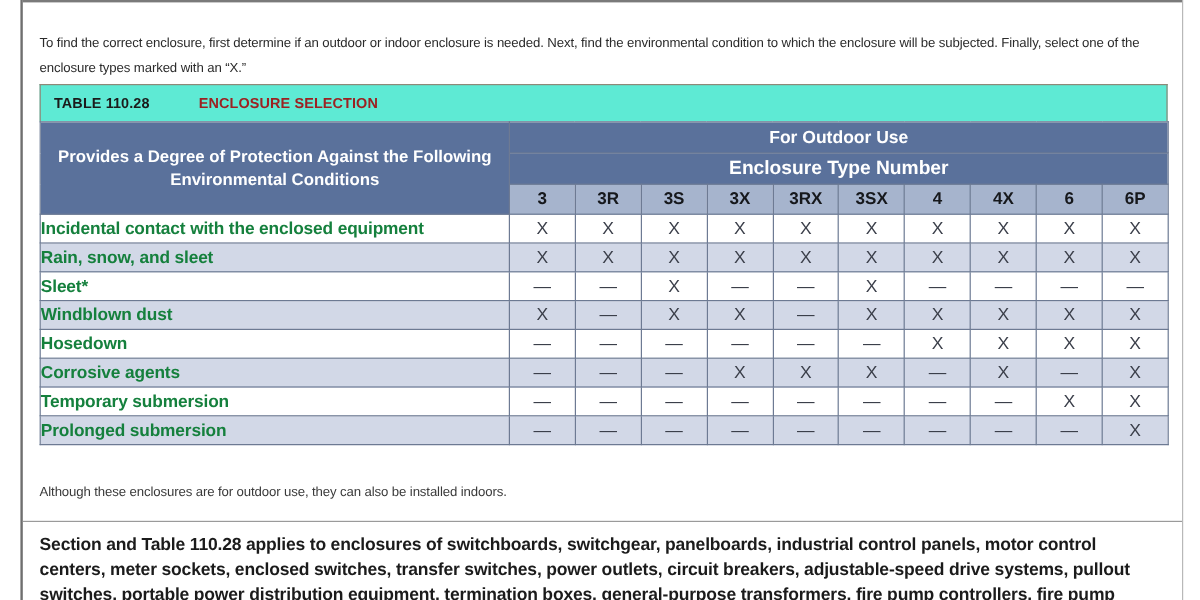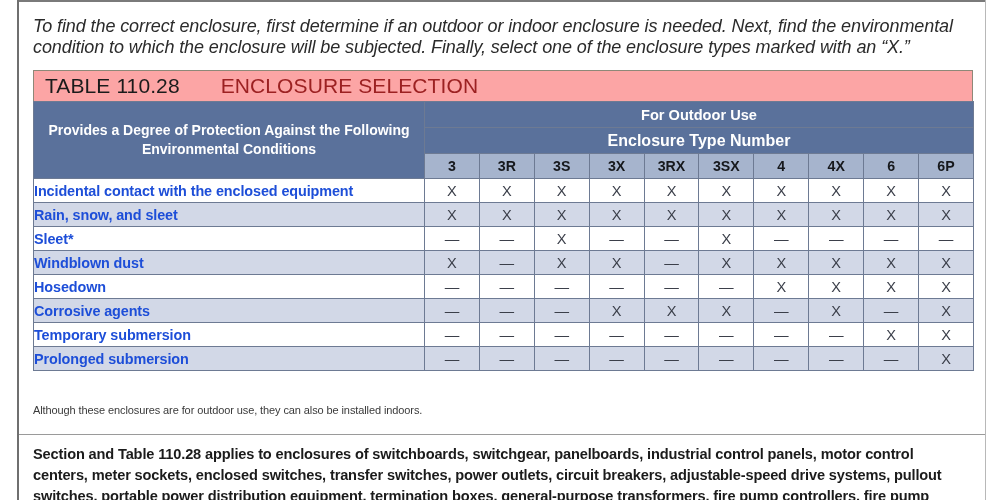--- a/index.html
+++ b/index.html
@@ -32,45 +32,44 @@
   }
   .frame-top {
     position: absolute;
     left: 19px; top: 0px; width: 966px; height: 2px;
     background: #7a7a7a;
   }
 
   
   .intro {
     position: absolute;
-    left: 33px; top: 16px; width: 930px;
-    font-size: 18px;
+    left: 33px; top: 26px; width: 930px;
+    font-size: 11px;
     line-height: 21px;
     color: #2b2b2b;
     letter-spacing: -0.1px;
-    font-style: italic;
   }
 
   
   .table-wrap {
     position: absolute;
     left: 33px; top: 70px;
     width: 940px;
   }
 
   .table-title {
-    background: #fca5a5;
+    background: #5eead4;
     border: 1px solid #8e8878;
     border-bottom: none;
     height: 31px;
     display: flex;
     align-items: center;
     padding-left: 11px;
-    font-size: 21px;
-    font-weight: normal;
+    font-size: 12px;
+    font-weight: bold;
     letter-spacing: 0.1px;
   }
   .title-black { color: #1b1b1b; }
   .title-red { color: #9c2122; margin-left: 6px; padding-left: 35px; }
 
   table.enc {
     border-collapse: collapse;
     width: 940px;
     table-layout: fixed;
   }
@@ -105,21 +104,21 @@
     color: #16181c;
     font-weight: bold;
     font-size: 14.2px;
     text-align: center;
     height: 25px;
   }
 
   .rowlabel {
     font-size: 14.4px;
     font-weight: bold;
-    color: #1d4ed8;
+    color: #15803d;
     padding: 2px 0 2px 9px;
     height: 24px;
     letter-spacing: -0.1px;
     white-space: nowrap;
   }
   .cellmark {
     text-align: center;
     font-size: 14.6px;
     color: #3b3f4a;
     height: 24px;

